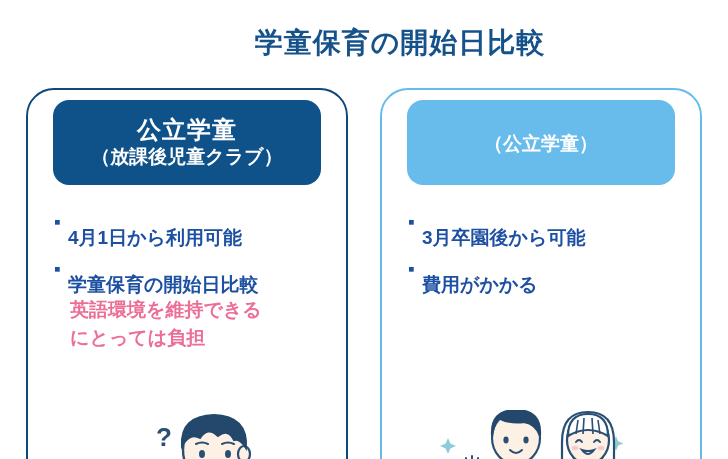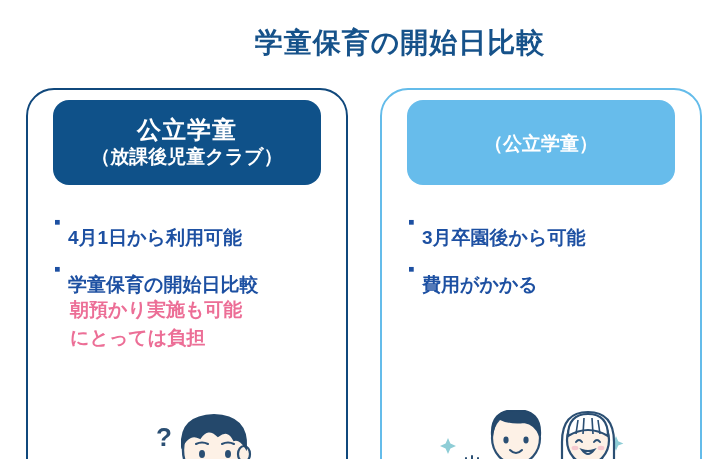--- a/index.html
+++ b/index.html
@@ -144,21 +144,21 @@
       <span class="bullet-mark">▪</span>
       <span class="bullet-text">4月1日から利用可能</span>
     </div>
     <div class="bullet-row">
       <span class="bullet-mark">▪</span>
       <span class="bullet-text">学童保育の開始日比較</span>
     </div>
   </div>
 
   <div class="highlight">
-    <div>朝預かり実施も可能</div>
+    <div>英語環境を維持できる</div>
     <div>にとっては負担</div>
   </div>
 
   <div class="illustration illu-left">
     <svg width="322" height="110" viewBox="0 0 322 110" xmlns="http://www.w3.org/2000/svg">
       <g transform="translate(120,0)">
 
         <text x="8" y="36" font-family="'Liberation Sans',sans-serif" font-size="26" font-weight="bold" fill="#2b4f73">?</text>
 
         <path d="M54 62 L54 78 L78 78 L78 62 Z" fill="#fdf1e6" stroke="#2b4f73" stroke-width="2.2"></path>

